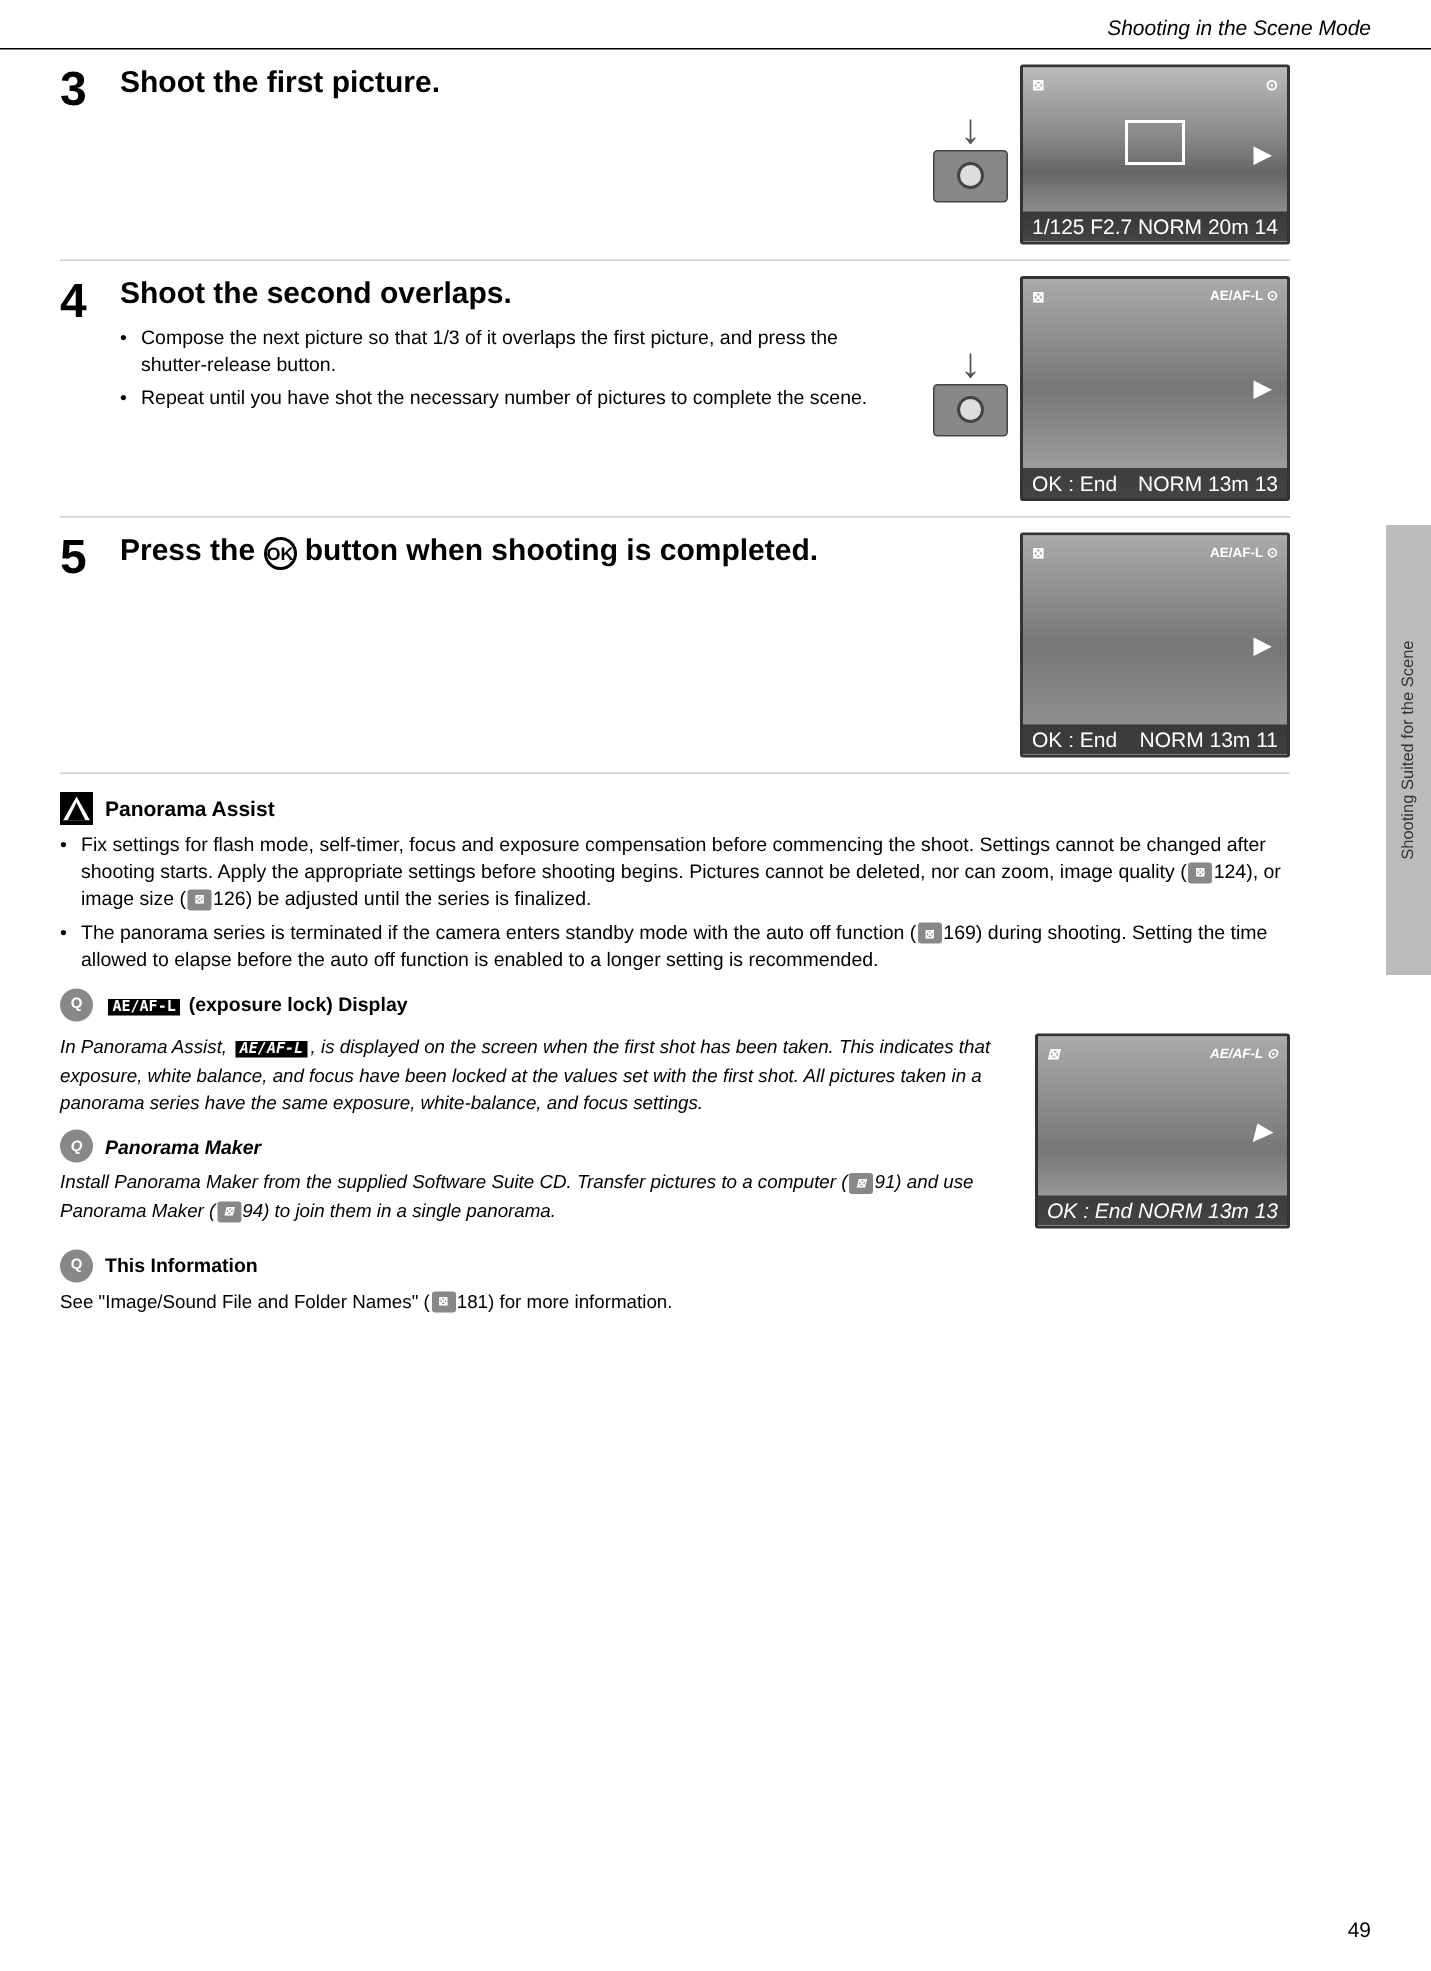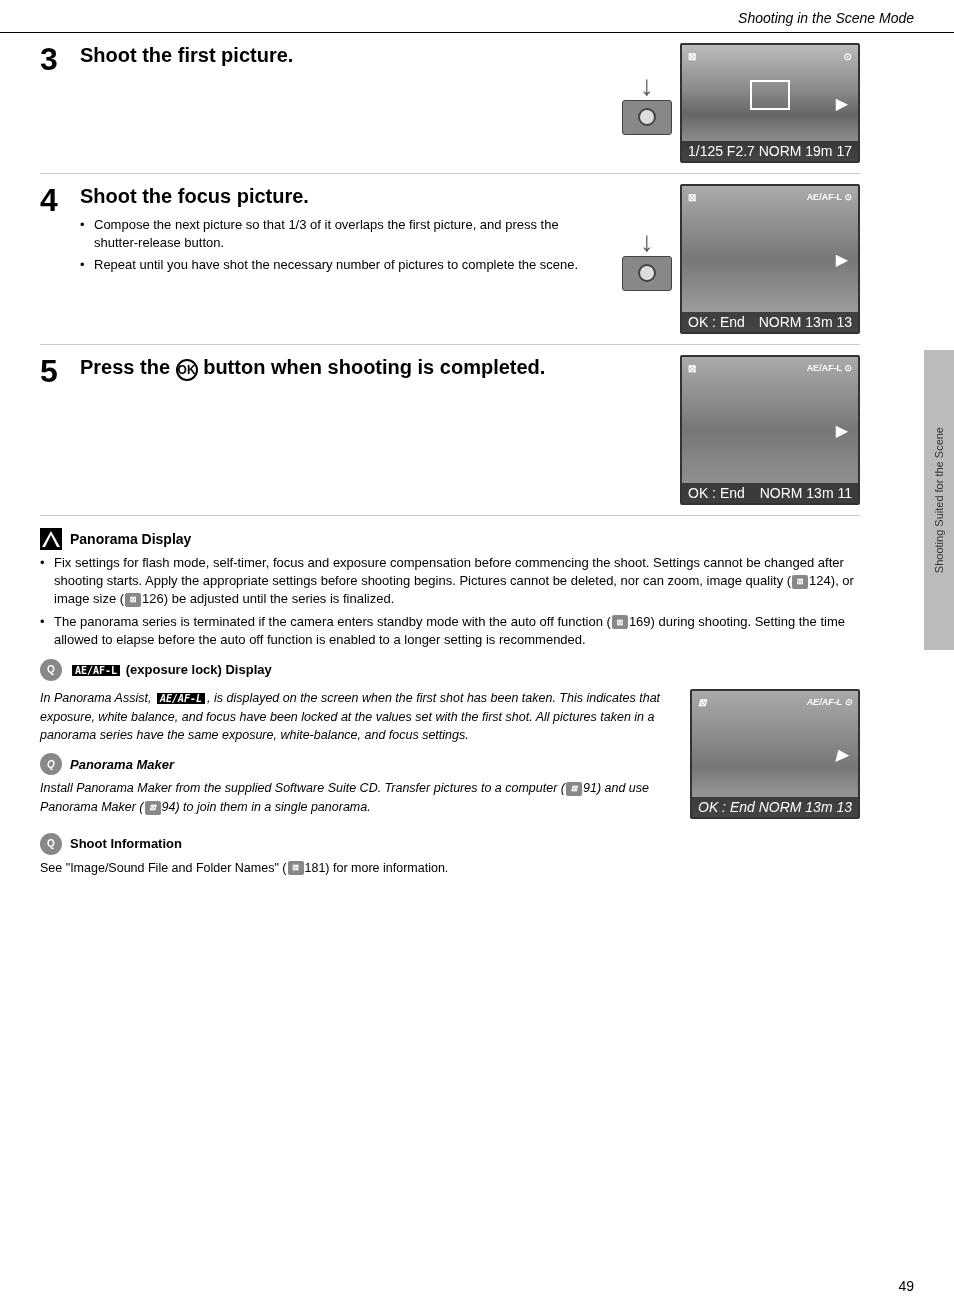--- a/index.html
+++ b/index.html
@@ -367,31 +367,31 @@
         <div class="screen-image-bg"></div>
         <div class="screen-top-bar">
           <span>⊠</span>
           <span>⊙</span>
         </div>
         <div class="screen-focus-bracket"></div>
         <div class="screen-arrow-right">▶</div>
         <div class="screen-bottom-bar">
           <span>1/125</span>
           <span>F2.7</span>
-          <span>NORM 19m 17</span>
+          <span>NORM 20m 14</span>
         </div>
       </div>
     </div>
   </div>
 
   <div class="step-section">
     <div class="step-left">
       <div class="step-header-row">
         <span class="step-number">4</span>
-        <span class="step-title">Shoot the focus picture.</span>
+        <span class="step-title">Shoot the second overlaps.</span>
       </div>
       <div class="step-body">
         <ul class="bullet-list">
           <li>Compose the next picture so that 1/3 of it overlaps the first picture, and press the shutter-release button.</li>
           <li>Repeat until you have shot the necessary number of pictures to complete the scene.</li>
         </ul>
       </div>
     </div>
     <div class="step-right">
       <div class="cam-arrow">
@@ -441,21 +441,21 @@
   </div>
 
   <div class="note-section">
     <div class="note-header">
       <div class="note-icon">
         <svg width="18" height="16" viewBox="0 0 18 16">
             <polygon points="0,16 9,0 18,16" fill="white"></polygon>
             <polygon points="3,16 9,4 15,16" fill="black"></polygon>
           </svg>
       </div>
-      <span class="note-title">Panorama Display</span>
+      <span class="note-title">Panorama Assist</span>
     </div>
     <ul class="bullet-list">
       <li>Fix settings for flash mode, self-timer, focus and exposure compensation before commencing the shoot. Settings cannot be changed after shooting starts. Apply the appropriate settings before shooting begins. Pictures cannot be deleted, nor can zoom, image quality (<span class="ref-icon">⊠</span>124), or image size (<span class="ref-icon">⊠</span>126) be adjusted until the series is finalized.</li>
       <li>The panorama series is terminated if the camera enters standby mode with the auto off function (<span class="ref-icon">⊠</span>169) during shooting. Setting the time allowed to elapse before the auto off function is enabled to a longer setting is recommended.</li>
     </ul>
   </div>
 
   <div class="sub-section">
     <div class="sub-section-header">
       <div class="note-icon-round" style="font-size:10px;">Q</div>
@@ -483,20 +483,20 @@
           <span>OK : End</span>
           <span>NORM 13m 13</span>
         </div>
       </div>
     </div>
   </div>
 
   <div class="sub-section">
     <div class="sub-section-header">
       <div class="note-icon-round" style="font-size:10px;">Q</div>
-      <span class="sub-section-title">Shoot Information</span>
+      <span class="sub-section-title">This Information</span>
     </div>
     <p class="note-body">See "Image/Sound File and Folder Names" (<span class="ref-icon">⊠</span>181) for more information.</p>
   </div>
 
 </div>
 
 <div class="page-number">49</div>
 
 </body></html>

